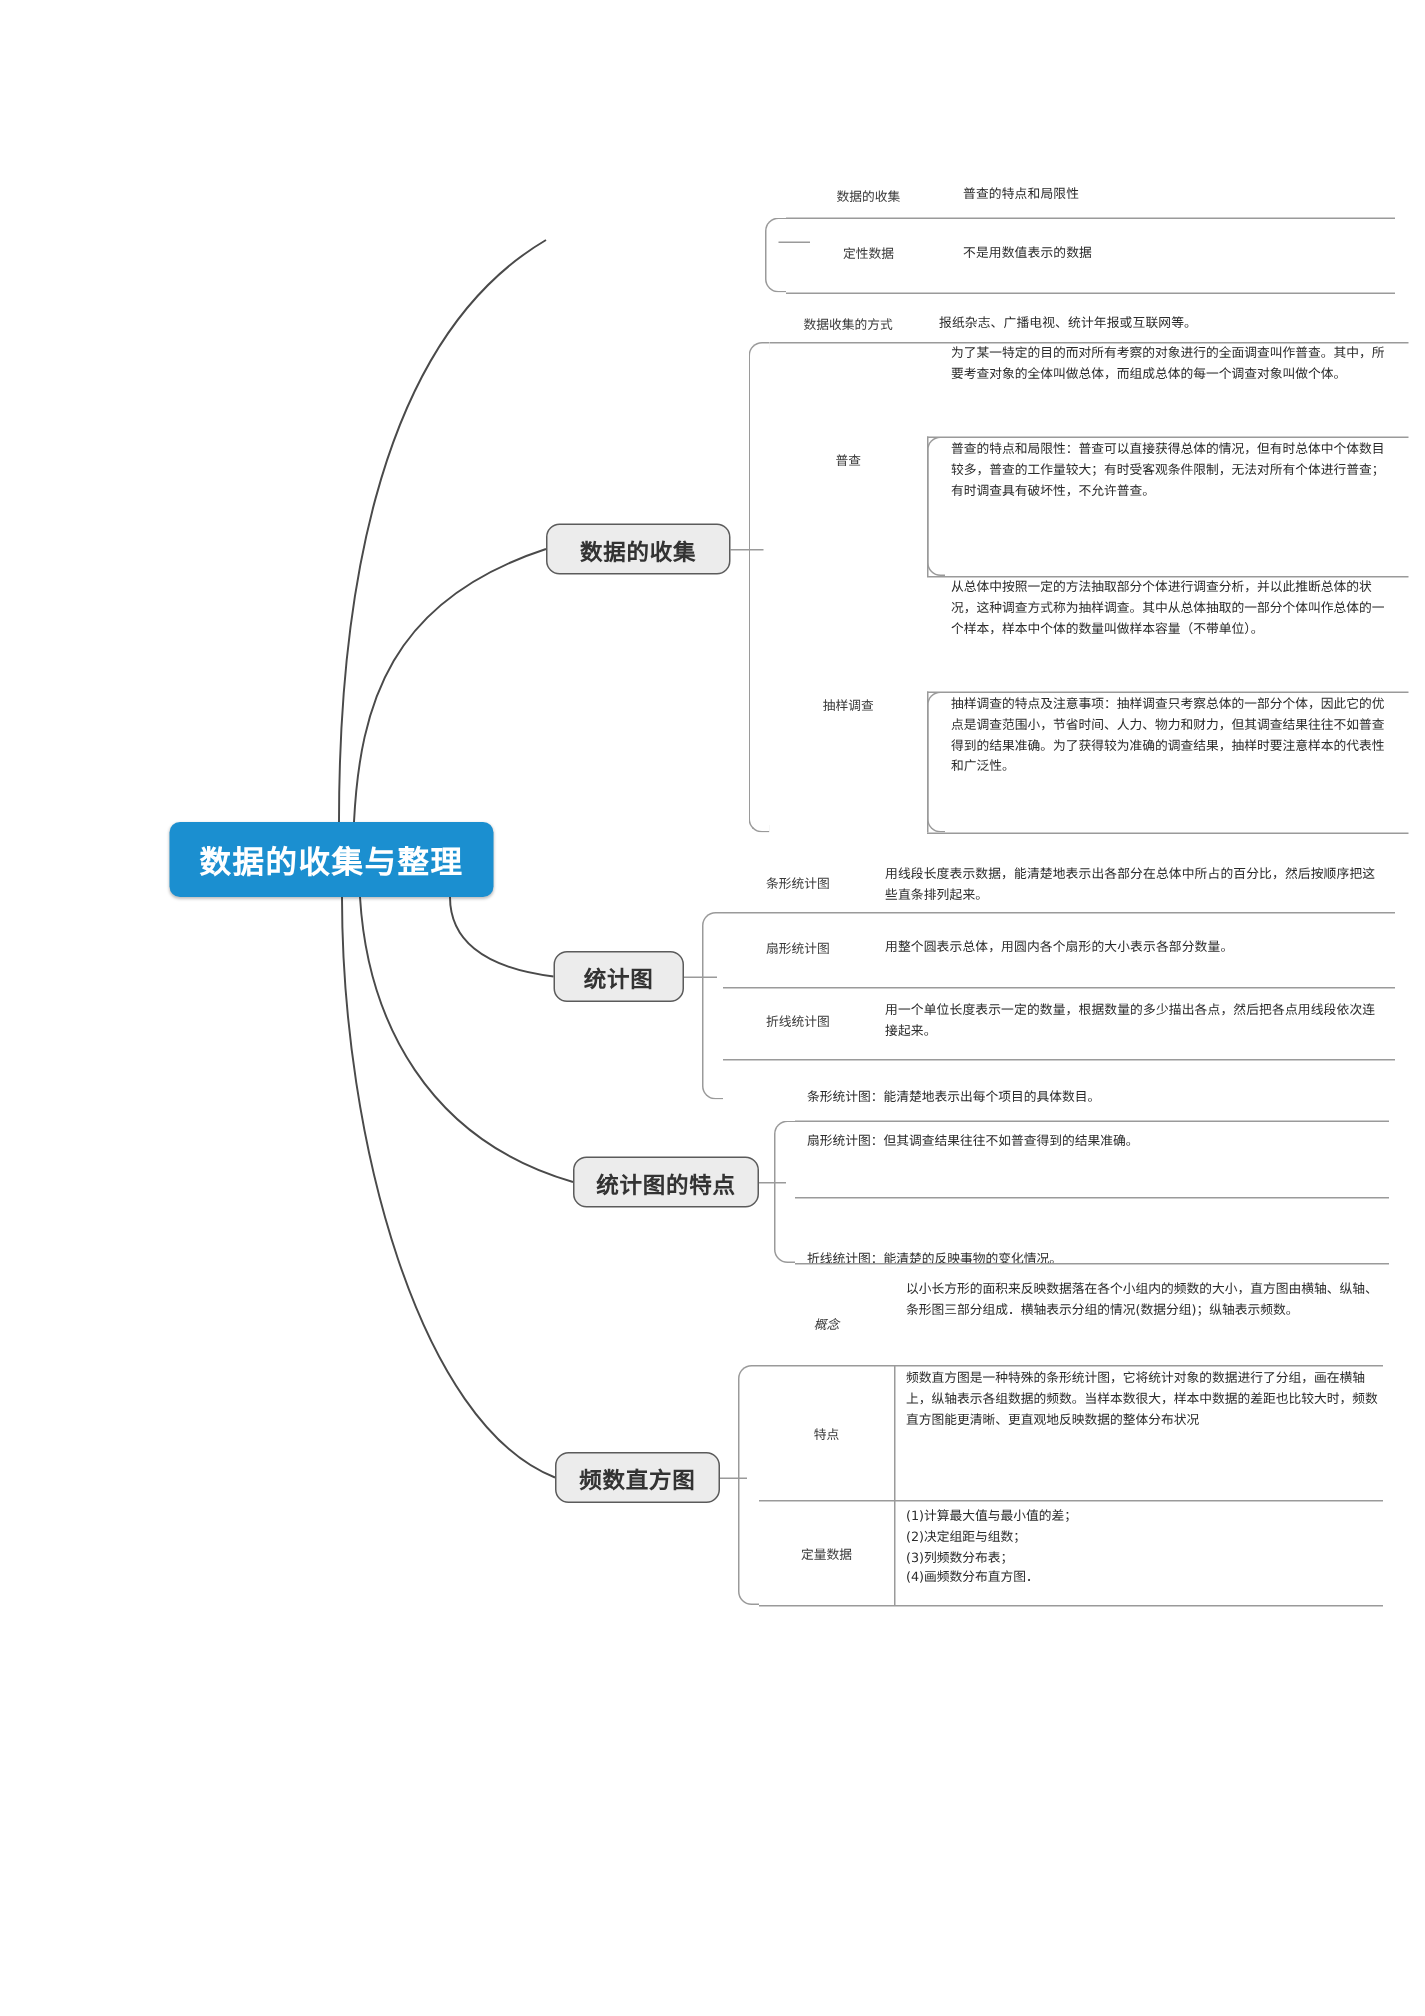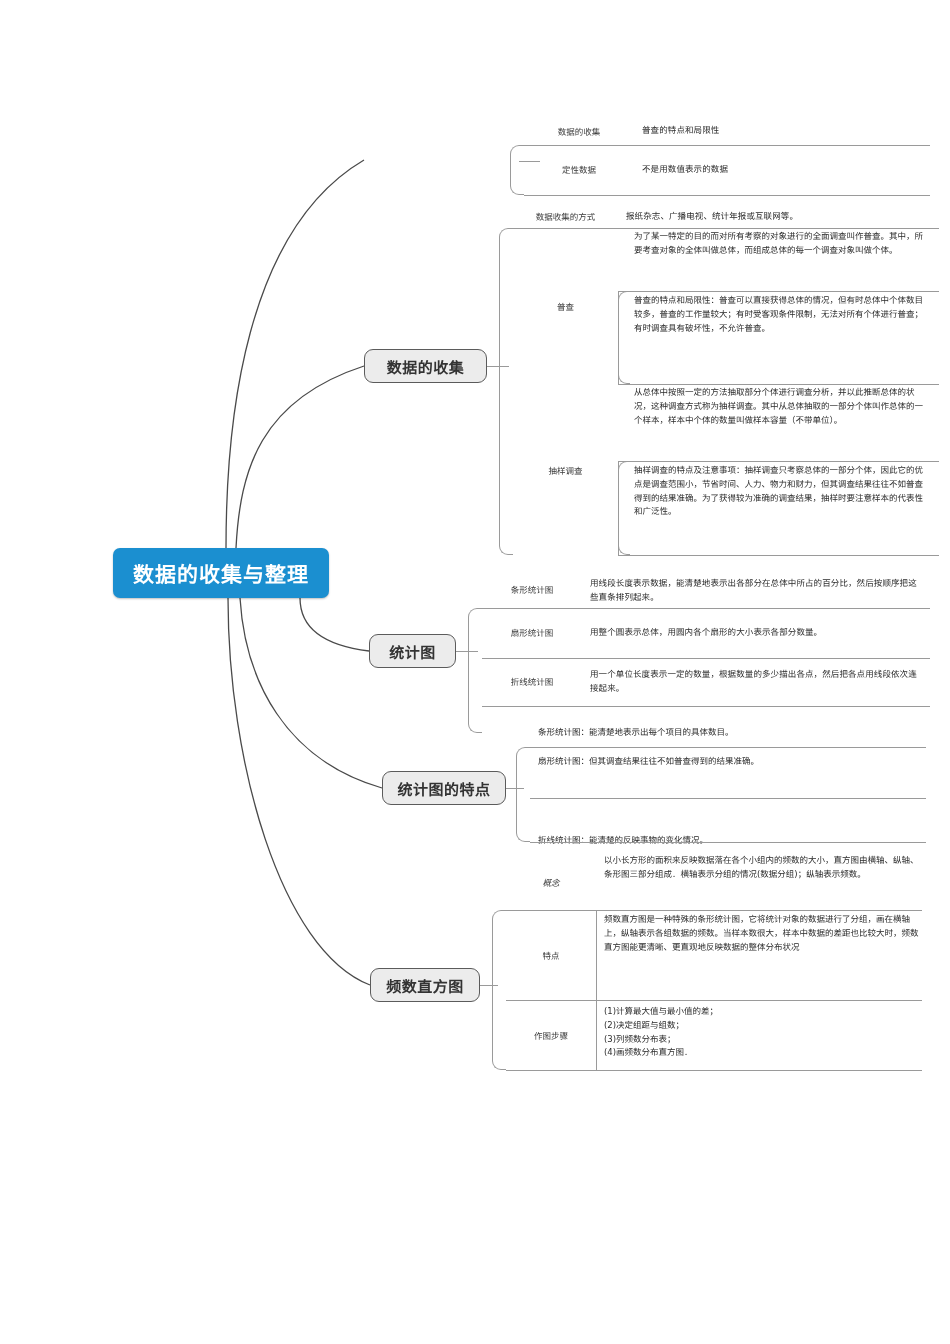--- a/index.html
+++ b/index.html
@@ -261,21 +261,21 @@
 
     <div class="subkey" style="position:absolute; left:14px; top:4px; width:90px; height:56px; display:flex; align-items:center; justify-content:center; font-size:8.5px; color:#3a3a3a;font-style:italic;">概念</div>
     <div class="subval" style="position:absolute; left:112px; top:4px; width:318px; font-size:8.5px; line-height:1.62; color:#2b2b2b;">以小长方形的面积来反映数据落在各个小组内的频数的大小，直方图由横轴、纵轴、条形图三部分组成．横轴表示分组的情况(数据分组)；纵轴表示频数。</div>
     <div class="rowline" style="left:14px; top:60px; width:416px;"></div>
 
     <div class="subkey" style="position:absolute; left:14px; top:60px; width:90px; height:90px; display:flex; align-items:center; justify-content:center; font-size:8.5px; color:#3a3a3a;">特点</div>
     <div class="vline" style="left:104px; top:60px; height:90px;"></div>
     <div class="subval" style="position:absolute; left:112px; top:63px; width:318px; font-size:8.5px; line-height:1.62; color:#2b2b2b;">频数直方图是一种特殊的条形统计图，它将统计对象的数据进行了分组，画在横轴上，纵轴表示各组数据的频数。当样本数很大，样本中数据的差距也比较大时，频数直方图能更清晰、更直观地反映数据的整体分布状况</div>
     <div class="rowline" style="left:14px; top:150px; width:416px;"></div>
 
-    <div class="subkey" style="position:absolute; left:14px; top:150px; width:90px; height:70px; display:flex; align-items:center; justify-content:center; font-size:8.5px; color:#3a3a3a;">作图步骤</div>
+    <div class="subkey" style="position:absolute; left:14px; top:150px; width:90px; height:70px; display:flex; align-items:center; justify-content:center; font-size:8.5px; color:#3a3a3a;">定量数据</div>
     <div class="vline" style="left:104px; top:150px; height:70px;"></div>
     <div class="subval" style="position:absolute; left:112px; top:155px; width:318px; font-size:8.5px; line-height:1.62; color:#2b2b2b; white-space:pre-line;">(1)计算最大值与最小值的差；
 (2)决定组距与组数；
 (3)列频数分布表；
 (4)画频数分布直方图．</div>
     <div class="rowline" style="left:14px; top:220px; width:416px;"></div>
   </div>
 
 </div>
 

